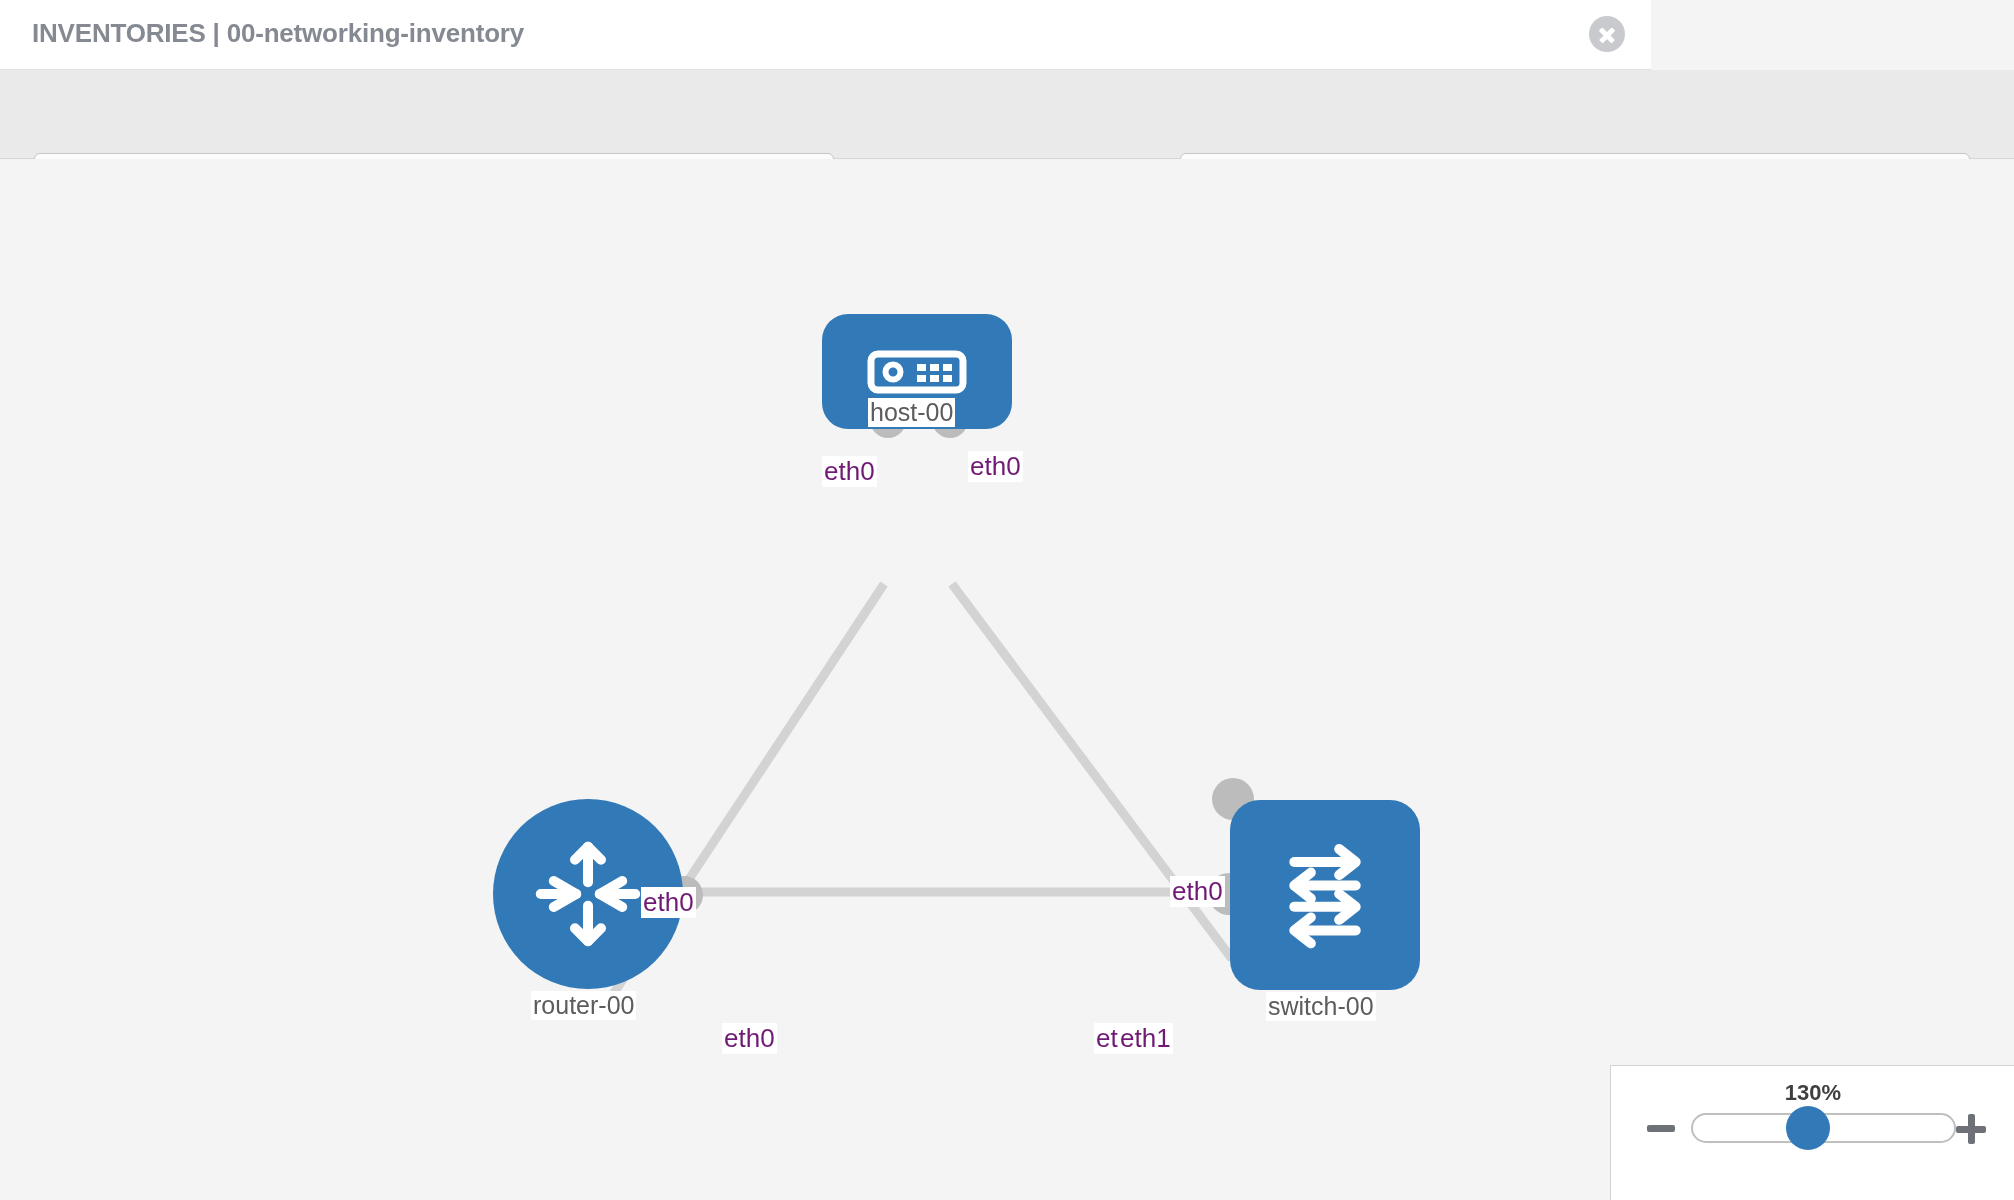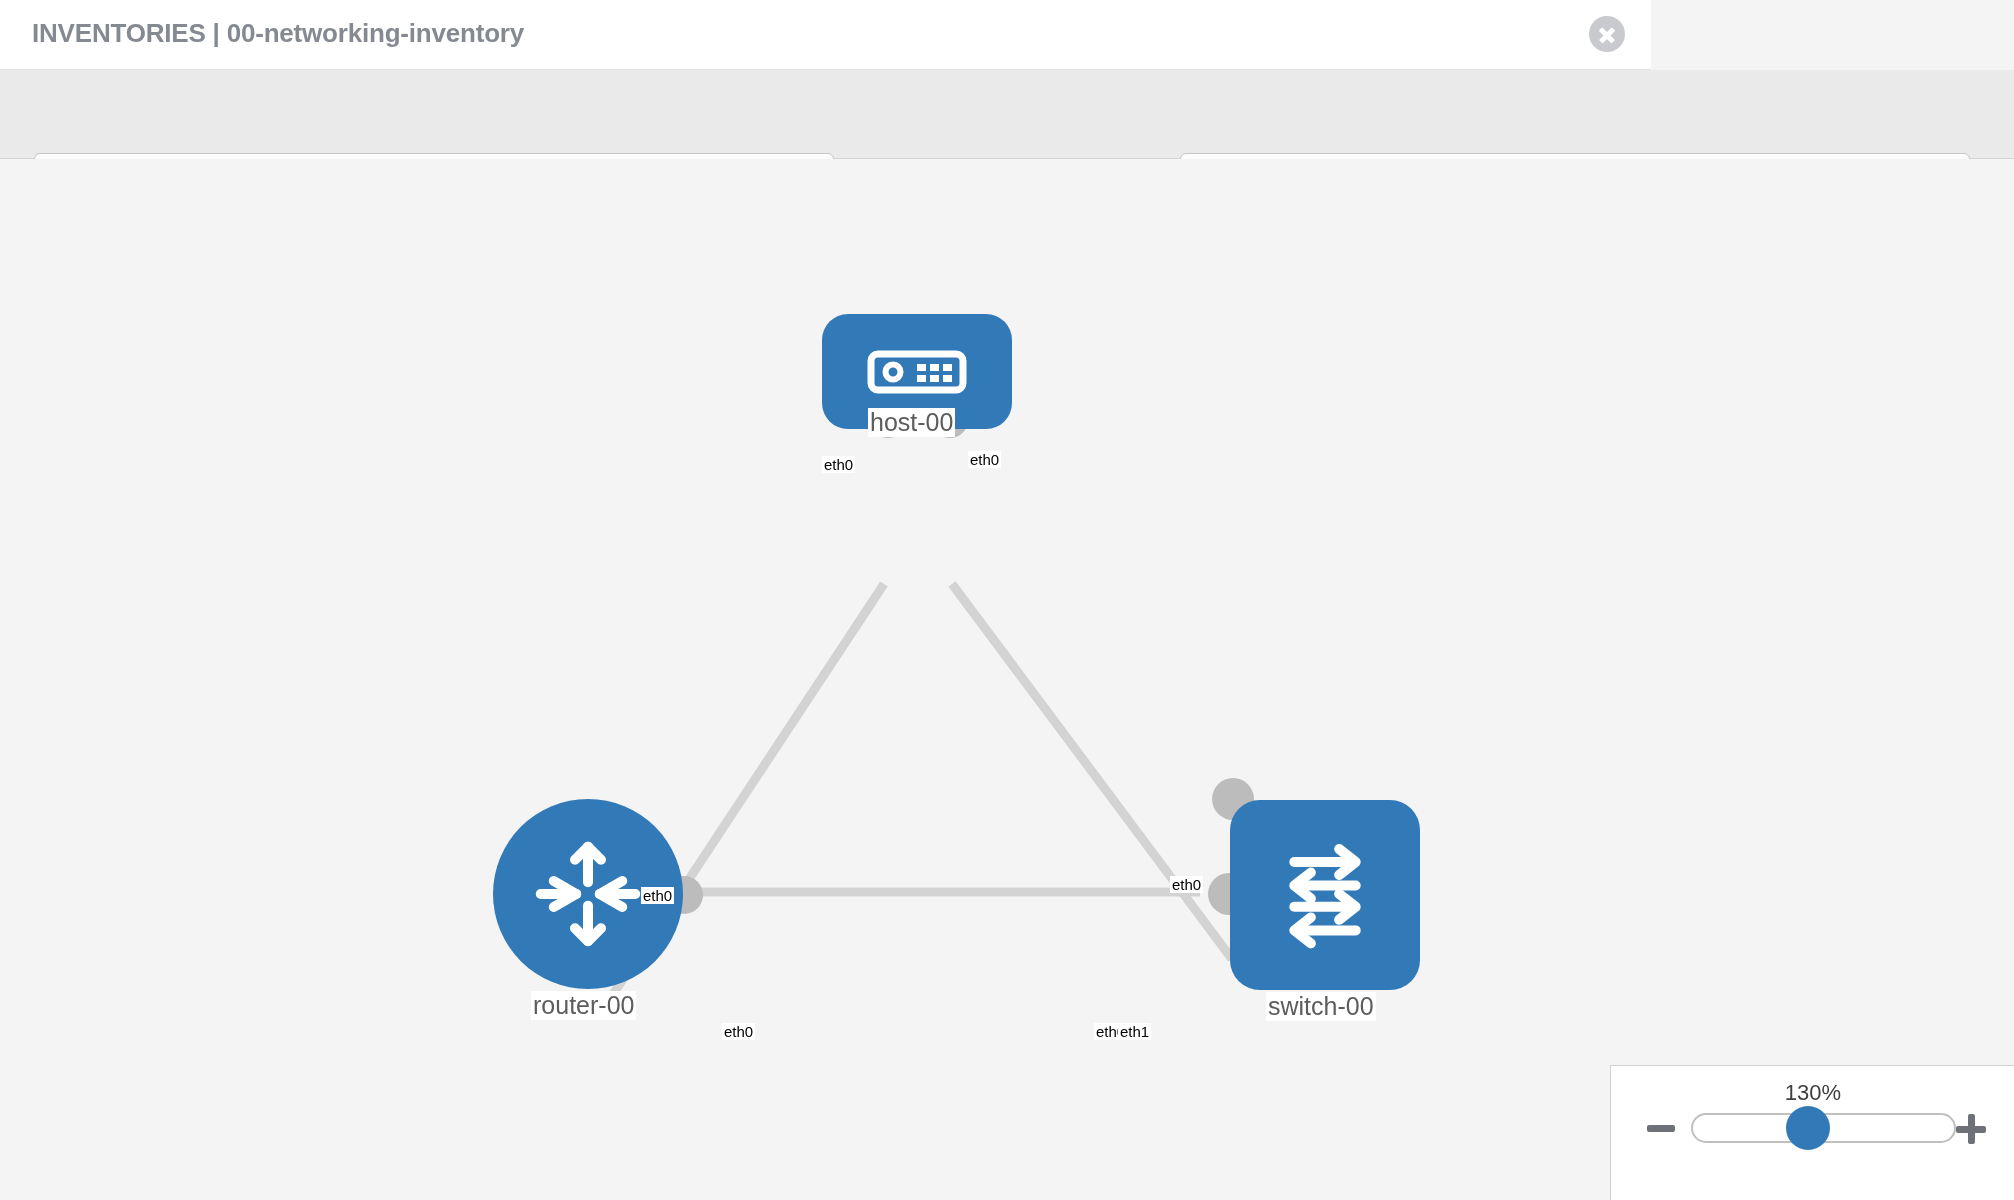--- a/index.html
+++ b/index.html
@@ -88,31 +88,32 @@
     background:#ffffff;
     white-space:nowrap;
     padding:0 2px;
   }
   .port{
     position:absolute;
     background:#bcbcbc;border-radius:50%;
   }
   .edge-label{
     position:absolute;
-    font-size:15px;color:#000000;
+    font-size:26px;color:#701a75;
     background:#ffffff;
     white-space:nowrap;padding:0 2px;
   }
 
   
   #zoom-widget{
     position:absolute;right:0;bottom:0;width:404px;height:135px;
     background:#ffffff;border:1px solid #d2d2d2;
     border-right:none;border-bottom:none;
     box-sizing:border-box;
+    font-weight:bold;
   }
   #zoom-level{
     position:absolute;top:14px;left:0;width:404px;
     text-align:center;font-size:22px;color:#3f3f3f;
   }
   #zoom-minus{
     position:absolute;left:36px;top:59px;width:28px;height:7px;
     background:#6e7278;border-radius:2px;cursor:pointer;
   }
   #zoom-plus{
@@ -191,21 +192,21 @@
         <rect x="4" y="10" width="92" height="36" rx="7" ry="7" fill="none" stroke="#ffffff" stroke-width="7"></rect>
         <circle cx="26" cy="28" r="7.5" fill="none" stroke="#ffffff" stroke-width="6"></circle>
         <rect x="50" y="20" width="9" height="7" fill="#ffffff"></rect>
         <rect x="63" y="20" width="9" height="7" fill="#ffffff"></rect>
         <rect x="76" y="20" width="9" height="7" fill="#ffffff"></rect>
         <rect x="50" y="31" width="9" height="7" fill="#ffffff"></rect>
         <rect x="63" y="31" width="9" height="7" fill="#ffffff"></rect>
         <rect x="76" y="31" width="9" height="7" fill="#ffffff"></rect>
       </svg>
     </div>
-    <div class="node-label" style="left:46px;top:94px;">host-00</div>
+    <div class="node-label" style="left:46px;top:84px;">host-00</div>
   </div>
 
   <div class="edge-label" style="left:822px;top:297px;">eth0</div>
   <div class="edge-label" style="left:968px;top:292px;">eth0</div>
 
   <div class="node" id="node-router" style="left:493px;top:640px;width:190px;height:190px;">
     <div class="port" style="left:172px;top:77px;width:38px;height:38px;"></div>
     <div class="node-shape" style="width:190px;height:190px;border-radius:50%;">
       <svg width="118" height="118" viewBox="0 0 100 100">
         <g fill="none" stroke="#ffffff" stroke-width="8.5" stroke-linecap="round" stroke-linejoin="round">

